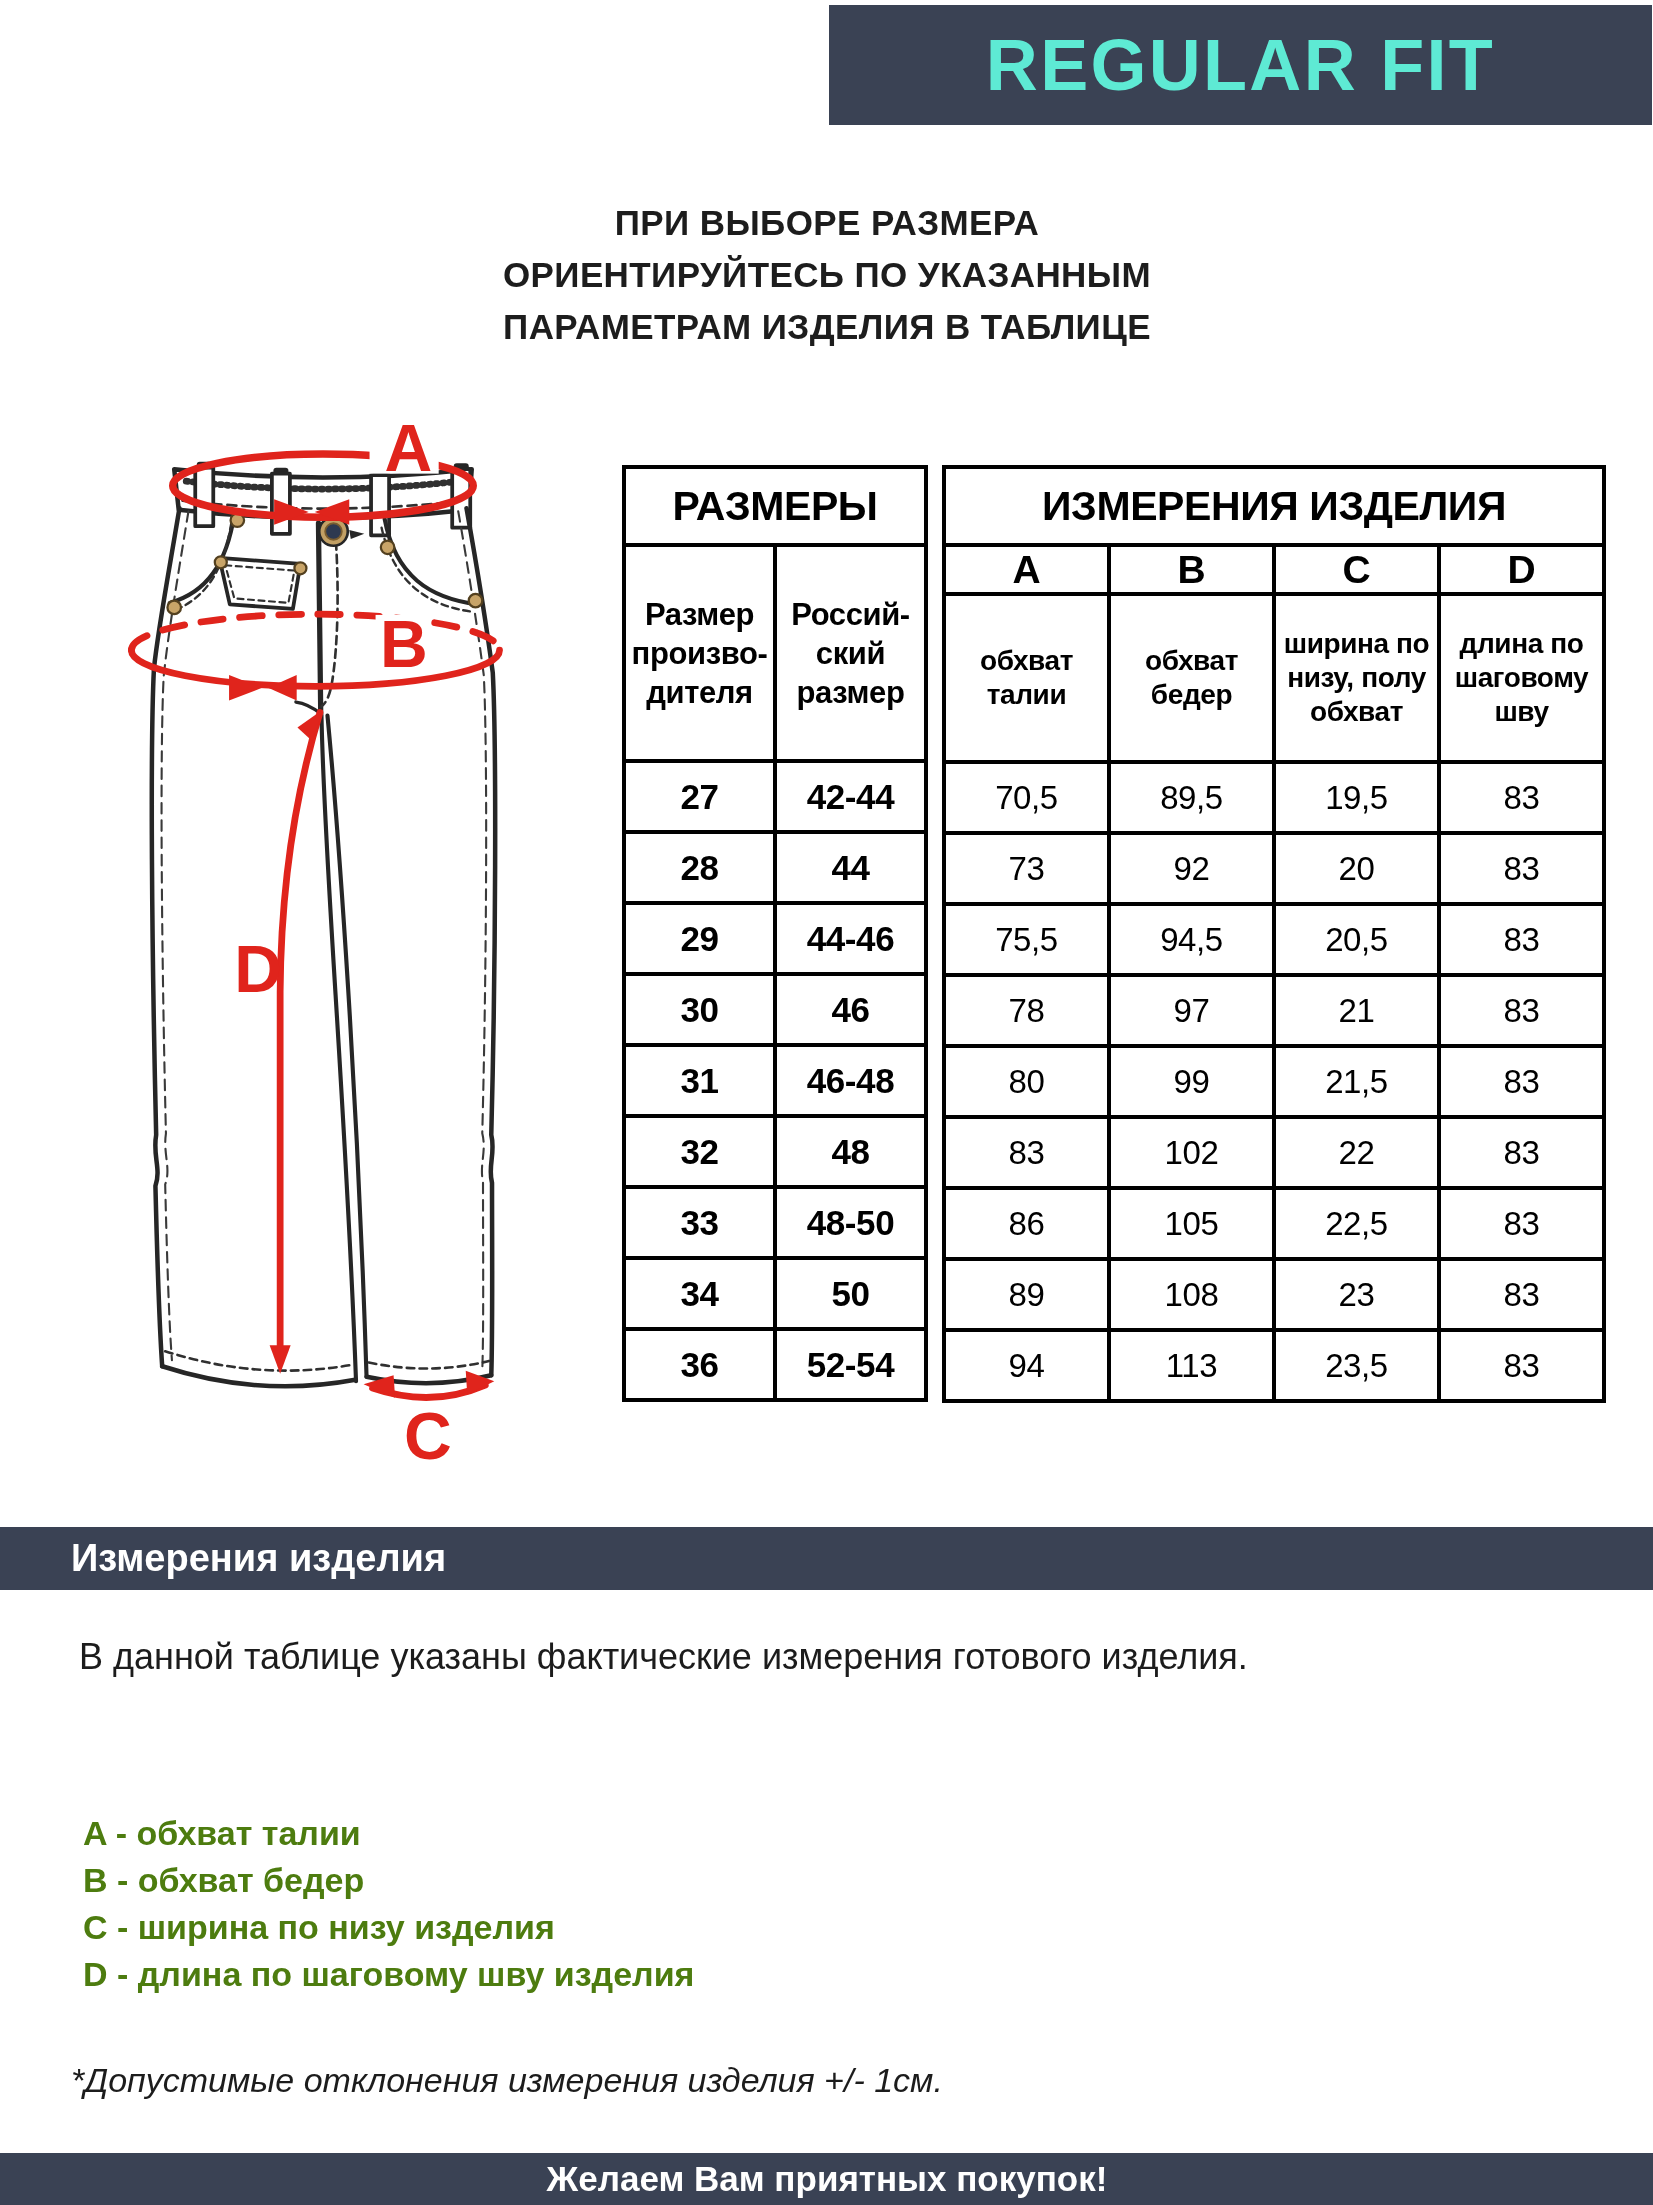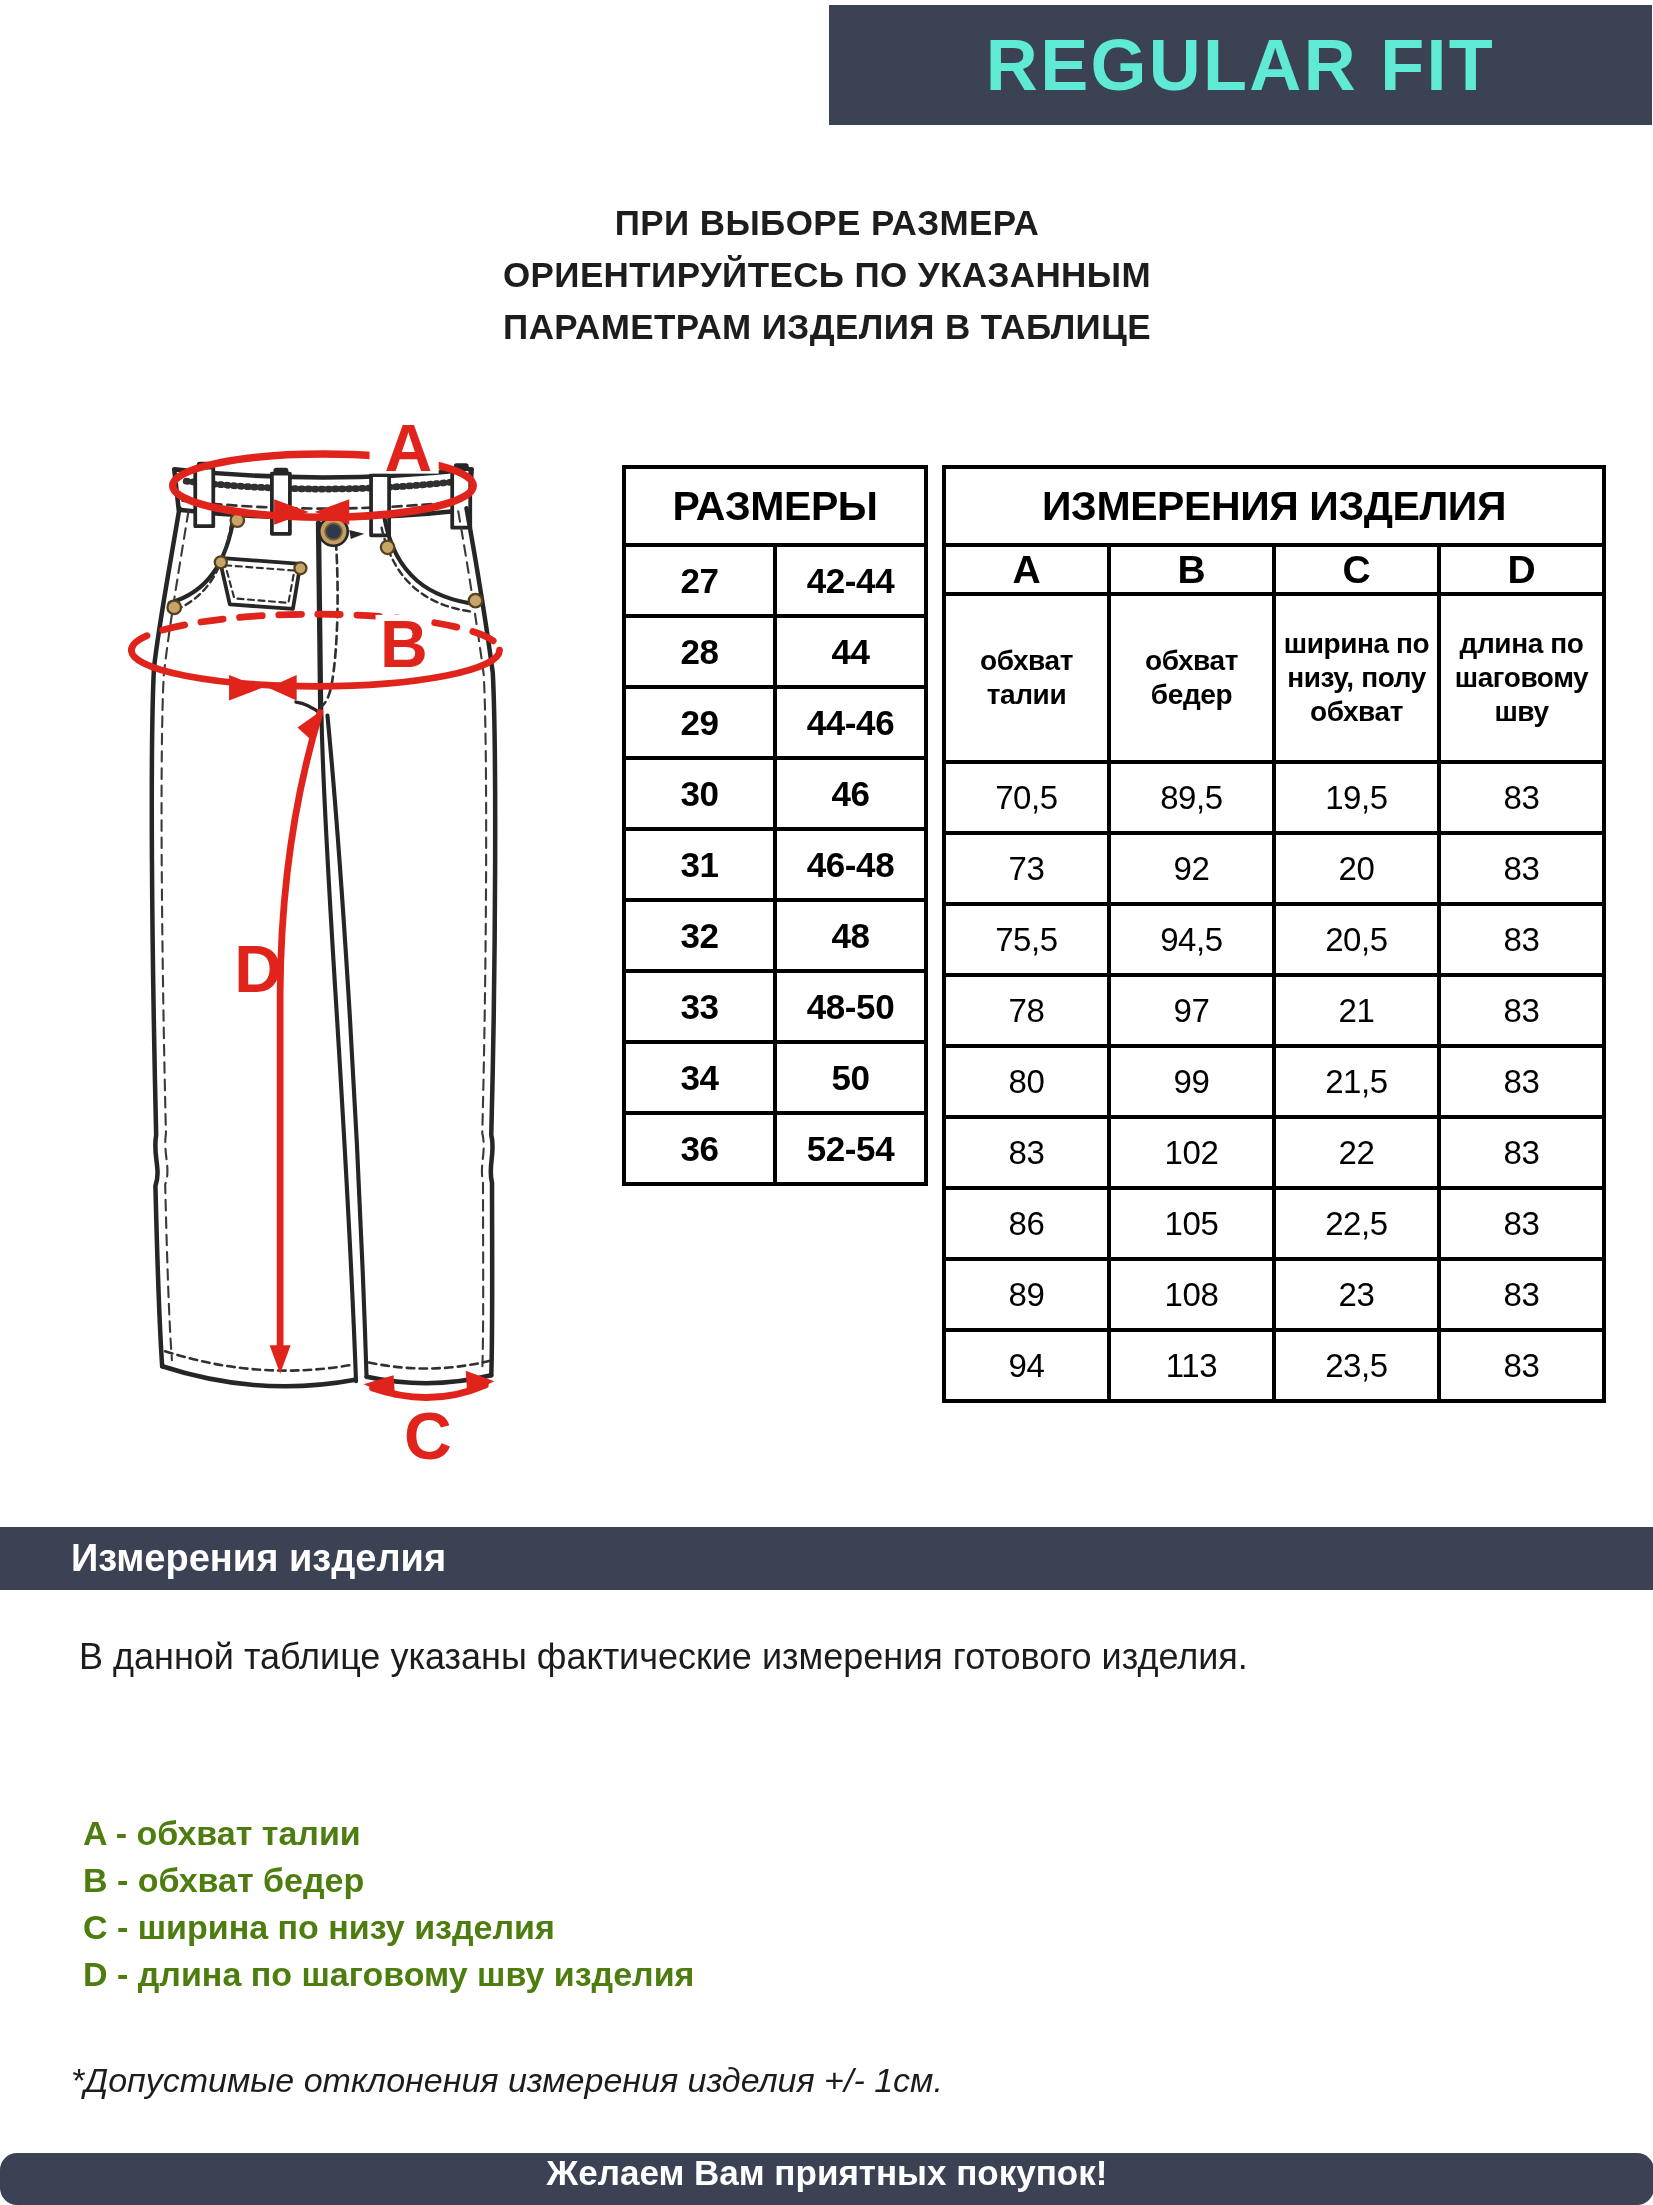--- a/index.html
+++ b/index.html
@@ -42,21 +42,21 @@
   .section-bar{position:absolute;left:0;top:1527px;width:1654px;height:63px;background:#3A4254;
                color:#fff;font-size:38px;font-weight:700;line-height:63px;padding-left:71px;box-sizing:border-box;}
   .copy{position:absolute;left:71px;top:1630px;width:1499px;font-size:36px;line-height:38px;color:#1c1c1c;}
   .copy p{margin:8px;}
   .copy p + p{margin-top:13.5px;}
   .legend{position:absolute;left:83px;top:1810px;font-size:34px;font-weight:700;line-height:47px;color:#4d7c0f;}
   .note{position:absolute;left:71px;top:2061px;font-size:34px;font-style:italic;color:#1c1c1c;}
 
   
   .footbar{position:absolute;left:0;top:2153px;width:1654px;height:52px;background:#3A4254;
-           color:#fff;display:flex;justify-content:center;font-size:35px;font-weight:700;border-radius:17px;}
+           color:#fff;display:flex;align-items:center;justify-content:center;font-size:35px;font-weight:700;}
 </style>
 </head>
 <body>
 
 <div class="page">
 
   <div class="topbar">
     <span>REGULAR FIT</span>
   </div>
 
@@ -147,20 +147,28 @@
   </svg>
 
   <table class="tbl left-tbl">
     <colgroup>
         <col style="width:50%">
         <col style="width:50%">
       </colgroup>
     <thead>
       <tr class="r-title">
         <th colspan="2">РАЗМЕРЫ</th>
+      </tr>
+      <tr class="r-sub">
+        <th class="pre">Размер
+произво-
+дителя</th>
+        <th class="pre">Россий-
+ский
+размер</th>
       </tr>
     </thead>
     <tbody>
         <tr class="r-data">
           <td>27</td>
           <td>42-44</td>
         </tr>
         <tr class="r-data">
           <td>28</td>
           <td>44</td>

